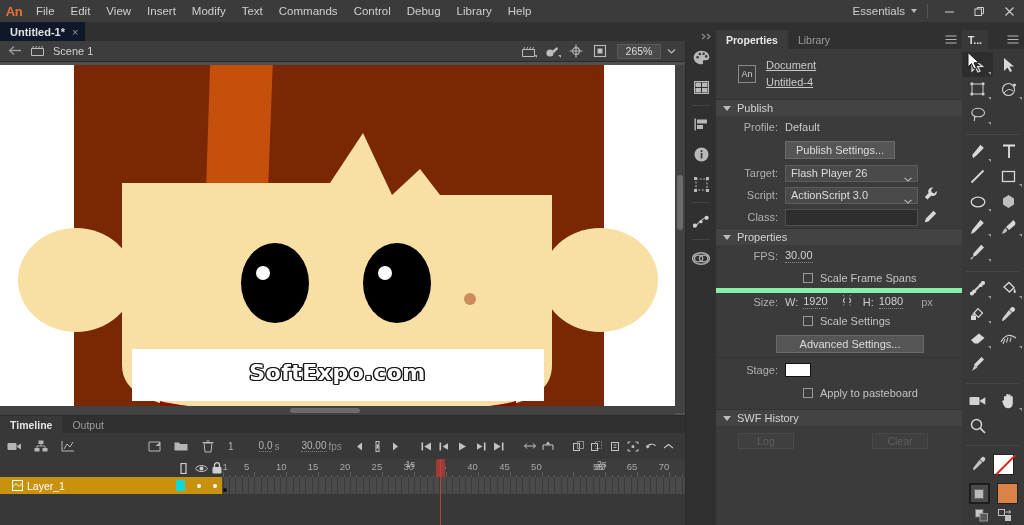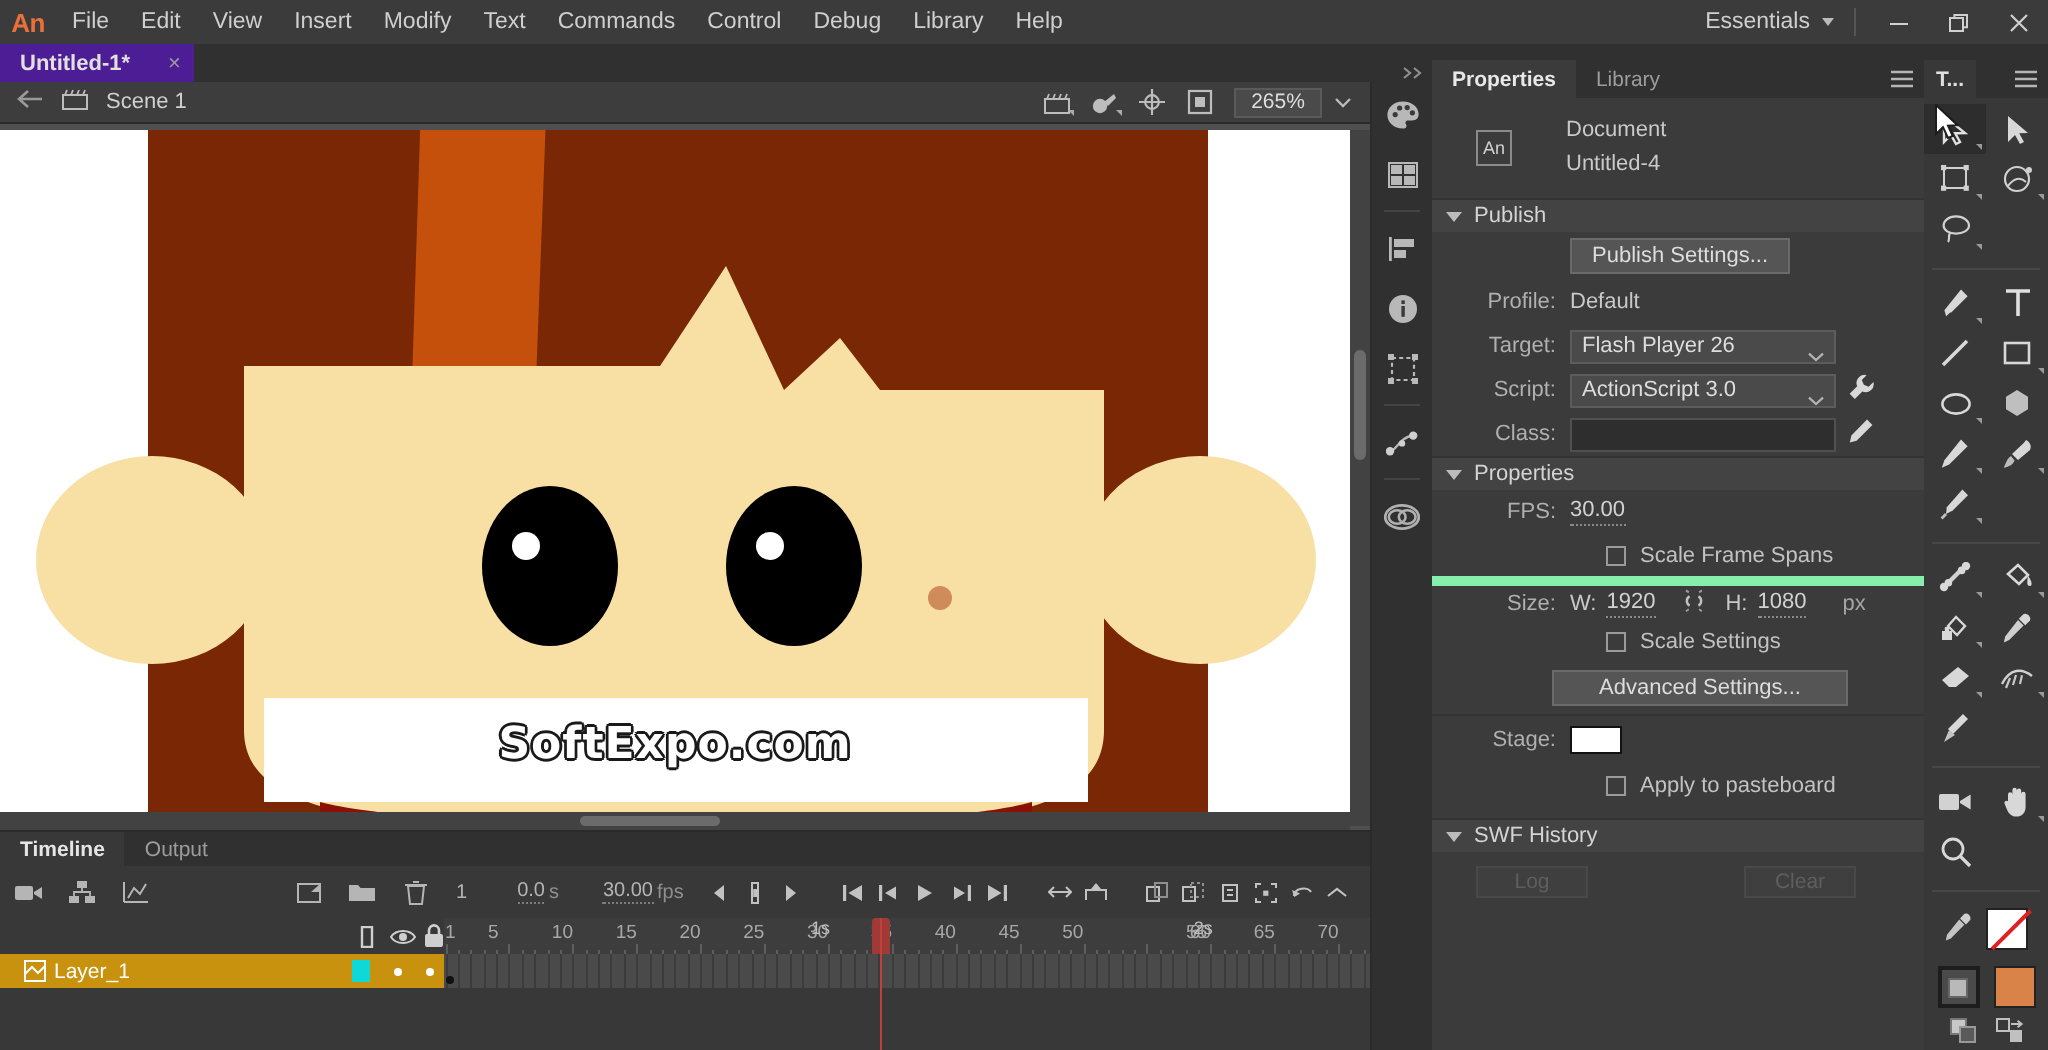--- a/index.html
+++ b/index.html
@@ -35,21 +35,21 @@
   .caret-dn { width: 0; height: 0; border-left: 3.5px solid transparent; border-right: 3.5px solid transparent; border-top: 4px solid #bbb; }
   .wbtn { width: 30px; height: 22px; display: flex; align-items: center; justify-content: center; }
   .wbtn svg { display: block; }
 
   
   .docbar {
     position: absolute; left: 0; top: 22px; width: 1024px; height: 19px;
     background: #303030; display: flex; align-items: flex-end;
   }
   .doctab {
-    background: #4c1d95; height: 19px; display: flex; align-items: center; gap: 19px;
+    background: #0f172a; height: 19px; display: flex; align-items: center; gap: 7px;
     padding: 0 7px 0 10px; font-size: 11px; color: #e0e0e0; font-weight: bold; text-align: center;
   }
   .tab-x { color: #9a9a9a; font-size: 11px; font-weight: normal; }
 
   
   .scenebar {
     position: absolute; left: 0; top: 41px; width: 685px; height: 21px;
     background: #3d3d3d; display: flex; align-items: center; gap: 8px; padding-left: 8px;
     border-bottom: 1px solid #2a2a2a;
   }
@@ -154,21 +154,21 @@
   .props-tabbar { height: 19px; background: #303030; display: flex; align-items: stretch; }
   .props-tab { padding: 0 10px; display: flex; align-items: center; font-size: 10.5px; color: #9c9c9c; }
   .props-tab.active { background: #3b3b3b; color: #e8e8e8; font-weight: bold; }
   .burger { margin-left: auto; width: 22px; display: flex; align-items: center; justify-content: center; }
 
   .doc-head { display: flex; align-items: center; padding: 8px 0 8px 0; }
   .doc-icon {
     width: 18px; height: 18px; border: 1px solid #8a8a8a; color: #d0d0d0;
     font-size: 9px; display: flex; align-items: center; justify-content: center; margin-left: 22px;
   }
-  .doc-texts { margin-left: 27px; }
+  .doc-texts { margin-left: 10px; text-decoration: underline; }
   .doc-texts div { font-size: 11px; color: #c9c9c9; line-height: 17px; }
 
   .sect-head {
     height: 17px; background: #434343; display: flex; align-items: center; gap: 6px; padding-left: 7px;
     border-top: 1px solid #333; font-size: 11px; color: #d4d4d4;
   }
   .tri { width: 0; height: 0; border-left: 4px solid transparent; border-right: 4px solid transparent; border-top: 5px solid #bcbcbc; }
   .row { display: flex; align-items: center; height: 22px; padding-left: 10px; }
   .lbl { font-size: 11px; color: #b0b0b0; text-align: right; width: 52px; margin-right: 7px; }
   .val { font-size: 11px; color: #c9c9c9; }
@@ -808,26 +808,26 @@
       <div class="doc-texts">
         <div>Document</div>
         <div>Untitled-4</div>
       </div>
     </div>
 
     <div class="sect-head">
       <i class="tri"></i>
       <span>Publish</span>
     </div>
-    <div class="row" style="padding-left:69px;height:24px">
-      <button class="btn">Publish Settings...</button>
-    </div>
     <div class="row">
       <span class="lbl">Profile:</span>
       <span class="val">Default</span>
+    </div>
+    <div class="row" style="padding-left:69px;height:24px">
+      <button class="btn">Publish Settings...</button>
     </div>
     <div class="row">
       <span class="lbl">Target:</span>
       <div class="select">
         <span>Flash Player 26</span>
         <span class="sc">
           <svg width="8" height="5" viewBox="0 0 8 5">
               <path d="M0.5 0.8 L4 4 L7.5 0.8" stroke="#b5b5b5" stroke-width="1.1" fill="none"></path>
             </svg>
         </span>

